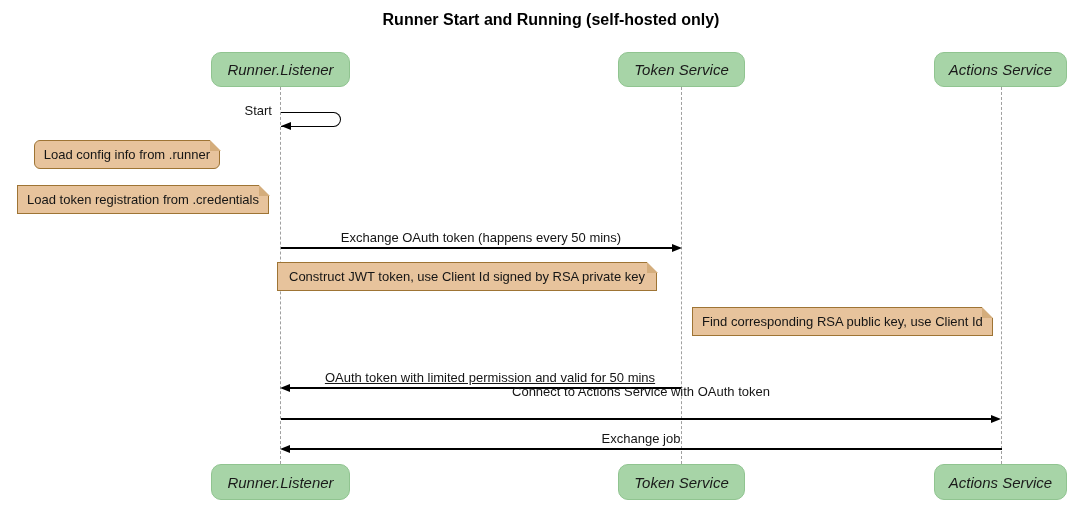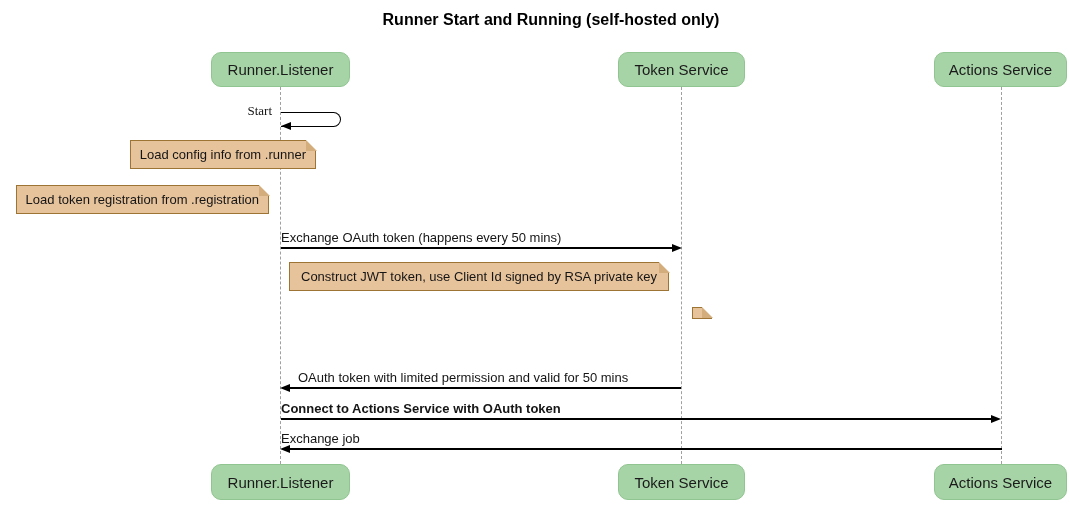--- a/index.html
+++ b/index.html
@@ -37,31 +37,32 @@
     height: 35px;
     background: var(--participant-fill, #a7d4a7);
     border: 1px solid var(--participant-border, #8fc48f);
     border-radius: 10px;
     display: flex;
     align-items: center;
     justify-content: center;
     font-size: 15px;
     color: #1a1a1a;
     white-space: nowrap;
+    font-style: italic;
   }
 
   .msg-label {
     position: absolute;
     font-size: 13px;
     line-height: 16px;
     height: 16px;
     color: #151515;
     white-space: nowrap;
   }
-  .msg-label.centered { }
+  .msg-label.centered { text-align: center; }
 
   .msg-line {
     position: absolute;
     height: 1.5px;
     background: var(--arrow, #000);
   }
 
   .arrowhead { position: absolute; width: 0; height: 0; }
   .arrowhead.right {
     border-top: 4.5px solid transparent;
@@ -112,42 +113,43 @@
   <div class="title">Runner Start and Running (self-hosted only)</div>
 
   <div class="lifeline" style="left:266px;"></div>
   <div class="lifeline" style="left:667px;"></div>
   <div class="lifeline" style="left:987px;"></div>
 
   <div class="participant" style="left:197px; top:52px; width:139px;">Runner.Listener</div>
   <div class="participant" style="left:604px; top:52px; width:127px;">Token Service</div>
   <div class="participant" style="left:920px; top:52px; width:133px;">Actions Service</div>
 
-  <div class="msg-label" style="right:812px; top:103px;font-family:Liberation Serif, serif;">Start</div>
+  <div class="msg-label" style="right:812px; top:103px;">Start</div>
   <div class="self-loop"></div>
   <div class="arrowhead left" style="left:267px; top:122px;"></div>
 
-  <div class="note" style="right:768px; top:140px;">Load config info from .runner</div>
+  <div class="note" style="right:864px; top:140px;border-radius:6px;">Load config info from .runner</div>
 
-  <div class="note" style="right:815px; top:185px;">Load token registration from .registration</div>
+  <div class="note" style="right:815px; top:185px;">Load token registration from .credentials</div>
 
   <div class="msg-label centered" style="left:267px; top:230px; width:400px;">Exchange OAuth token (happens every 50 mins)</div>
   <div class="msg-line" style="left:267px; top:247px; width:392px;"></div>
   <div class="arrowhead right" style="left:658px; top:243.5px;"></div>
 
-  <div class="note centered" style="left:275px; top:262px; width:380px;">Construct JWT token, use Client Id signed by RSA private key</div>
+  <div class="note centered" style="left:263px; top:262px; width:380px;">Construct JWT token, use Client Id signed by RSA private key</div>
 
   <div class="note" style="left:678px; top:307px;">
+    <span class="note-line">Find corresponding RSA public key, use Client Id</span>
   </div>
 
-  <div class="msg-label centered" style="left:284px; top:370px; width:400px;">OAuth token with limited permission and valid for 50 mins</div>
+  <div class="msg-label centered" style="left:276px; top:370px; width:400px;text-decoration:underline;">OAuth token with limited permission and valid for 50 mins</div>
   <div class="msg-line" style="left:276px; top:387px; width:391px;"></div>
   <div class="arrowhead left" style="left:266px; top:383.5px;"></div>
 
-  <div class="msg-label centered" style="left:267px; top:401px; width:720px;font-weight:bold;">Connect to Actions Service with OAuth token</div>
+  <div class="msg-label centered" style="left:267px; top:384px; width:720px;">Connect to Actions Service with OAuth token</div>
   <div class="msg-line" style="left:267px; top:418px; width:711px;"></div>
   <div class="arrowhead right" style="left:977px; top:414.5px;"></div>
 
   <div class="msg-label centered" style="left:267px; top:431px; width:720px;">Exchange job</div>
   <div class="msg-line" style="left:276px; top:448px; width:712px;"></div>
   <div class="arrowhead left" style="left:266px; top:444.5px;"></div>
 
   <div class="participant" style="left:197px; top:464px; width:139px; height:36px;">Runner.Listener</div>
   <div class="participant" style="left:604px; top:464px; width:127px; height:36px;">Token Service</div>
   <div class="participant" style="left:920px; top:464px; width:133px; height:36px;">Actions Service</div>

